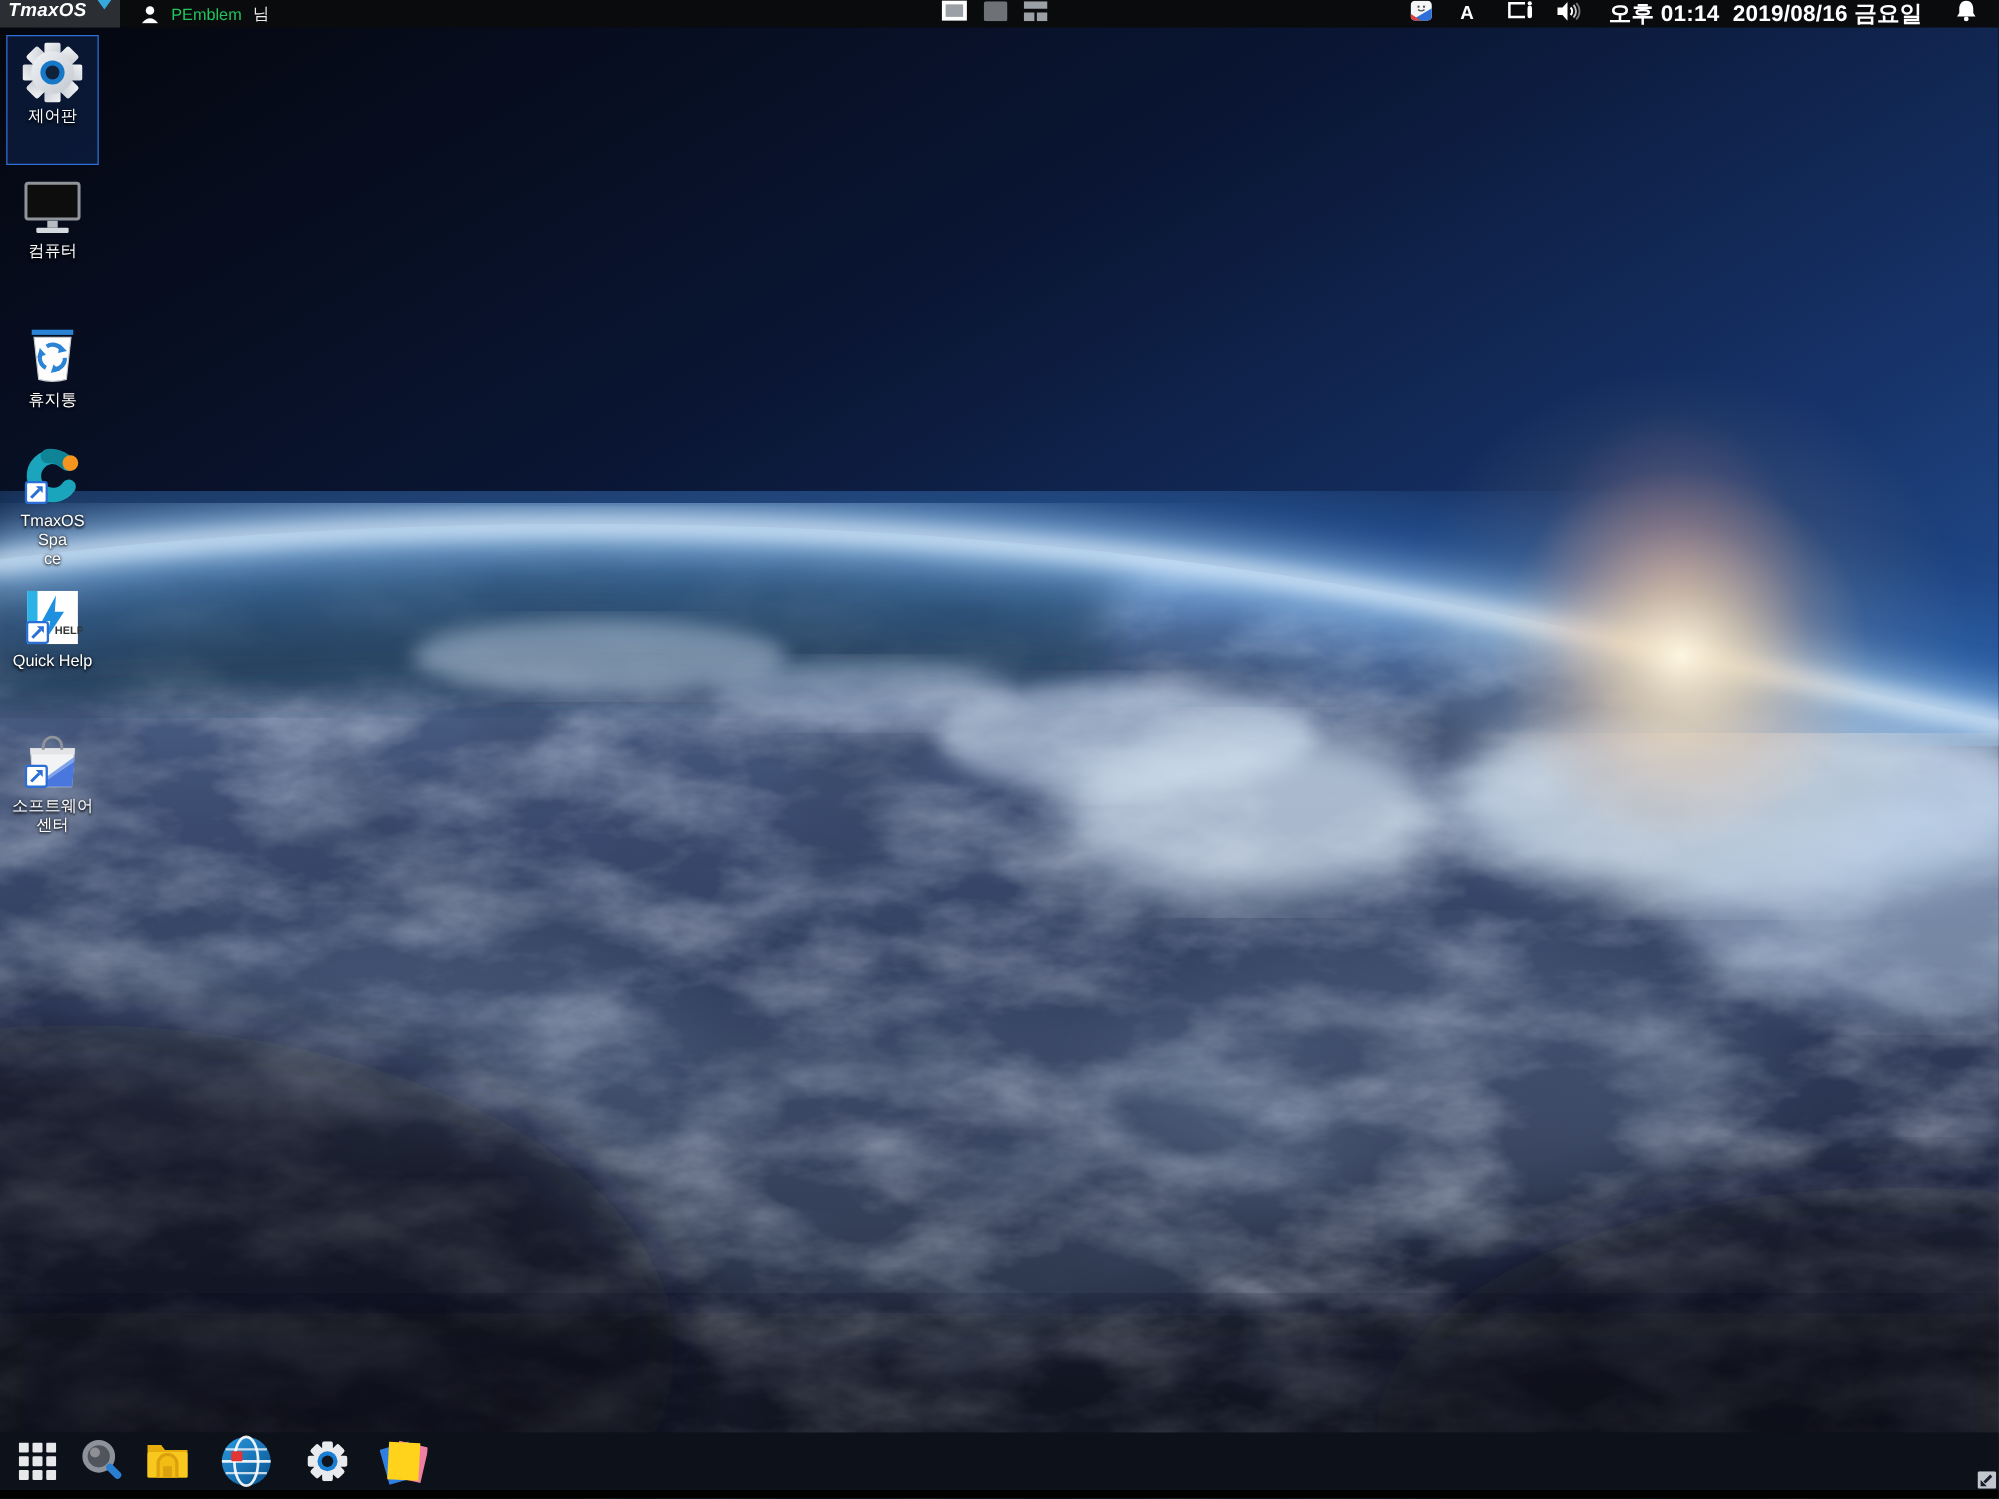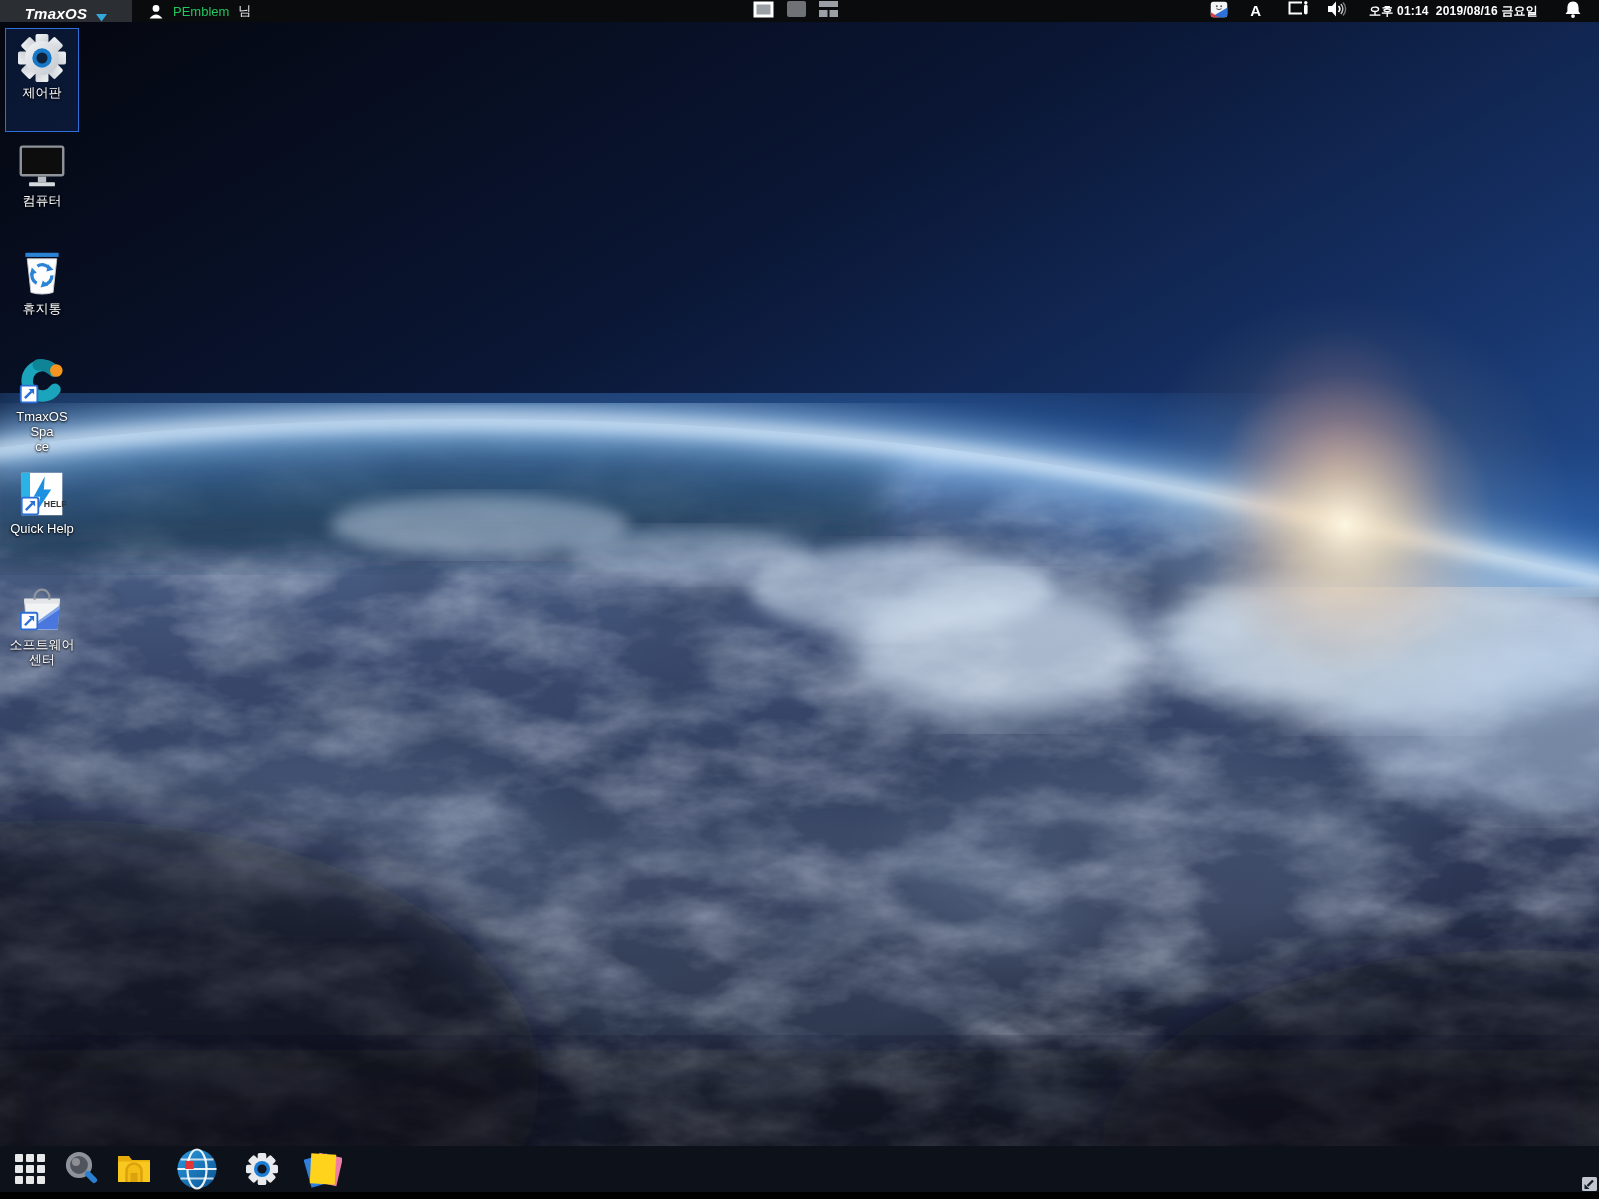--- a/index.html
+++ b/index.html
@@ -11,31 +11,31 @@
   
   .wallpaper{position:absolute;inset:0;width:100%;height:100%;display:block;}
 
   
   .topbar{
     position:absolute;top:0;left:0;right:0;height:22px;
     background:#0a0b0d;display:flex;align-items:center;z-index:50;
     color:#f2f3f4;
   }
   .tmax-btn{
-    width:132px;height:22px;background:#2b2e33;display:flex;align-items:flex-end;
+    width:96px;height:22px;background:#2b2e33;display:flex;align-items:flex-start;
     justify-content:center;gap:9px;cursor:default;
   }
   .tmax-label{font-size:15px;font-weight:bold;font-style:italic;letter-spacing:.3px;color:#fff;}
   .user-area{display:flex;align-items:center;margin-left:16px;gap:9px;}
   .user-name{font-size:13px;color:#22c55e;}
   .user-suffix{font-size:13px;color:#eceded;}
   .win-btns{position:absolute;left:753px;top:0;height:22px;display:flex;align-items:center;gap:13px;}
   .status{position:absolute;right:0;top:0;height:22px;display:flex;align-items:center;}
   .ime-indicator{font-size:15px;font-weight:bold;color:#fff;line-height:22px;}
-  .clock{font-size:12px;font-weight:600;color:#fff;white-space:pre;letter-spacing:.2px;}
+  .clock{font-size:18px;font-weight:600;color:#fff;white-space:pre;letter-spacing:.2px;}
   .mr26{margin-right:26px}.mr22{margin-right:22px}.mr16{margin-right:16px}
   .mr20{margin-right:20px}.mr17{margin-right:17px}
 
   
   .desk-item{
     position:absolute;left:5px;width:74px;box-sizing:border-box;
     display:flex;flex-direction:column;align-items:center;
     padding-top:5px;border:1px solid transparent;cursor:default;z-index:10;
   }
   .desk-item.selected{
@@ -280,21 +280,21 @@
     <rect x="-23" y="-21" width="46" height="31" rx="2" fill="#0d0d0d" stroke="#8f949a" stroke-width="2.6"></rect>
     <rect x="-4.5" y="11.5" width="9" height="6" fill="#b9bdc3"></rect>
     <rect x="-14" y="17.5" width="28" height="4.5" rx="1" fill="#d6d9dd"></rect>
   </svg>
   <div class="desk-label">
     <span>컴퓨터</span>
       <span></span>
   </div>
 </div>
 
-<div class="desk-item" style="top:244px">
+<div class="desk-item" style="top:255px">
   <svg class="desk-icon" viewBox="-26 -26 52 52">
     <rect x="-18" y="-23" width="36" height="4.5" fill="#2b83d6"></rect>
     <path d="M -16,-16.5 L 16,-16.5 L 12,20 Q 0,23.5 -12,20 Z" fill="#fdfdfd" stroke="#c6cad0" stroke-width="1"></path>
     <g stroke="#2b83d6" stroke-width="3.6" fill="none">
       <g>
           <path d="M -5,-8.5 A 9.5 9.5 0 0 1 8,-6"></path>
         </g>
       <g transform="rotate(120 0 1)">
           <path d="M -5,-8.5 A 9.5 9.5 0 0 1 8,-6"></path>
         </g>

